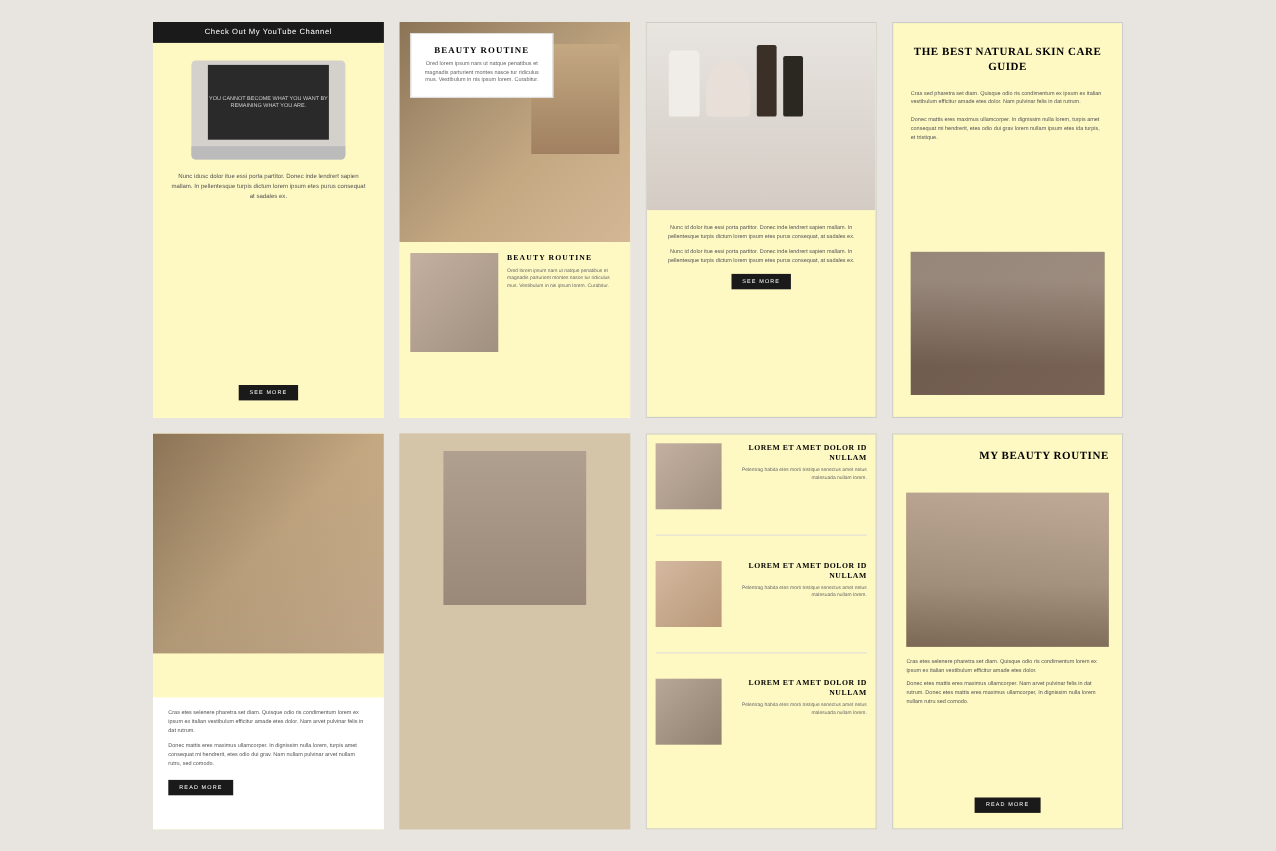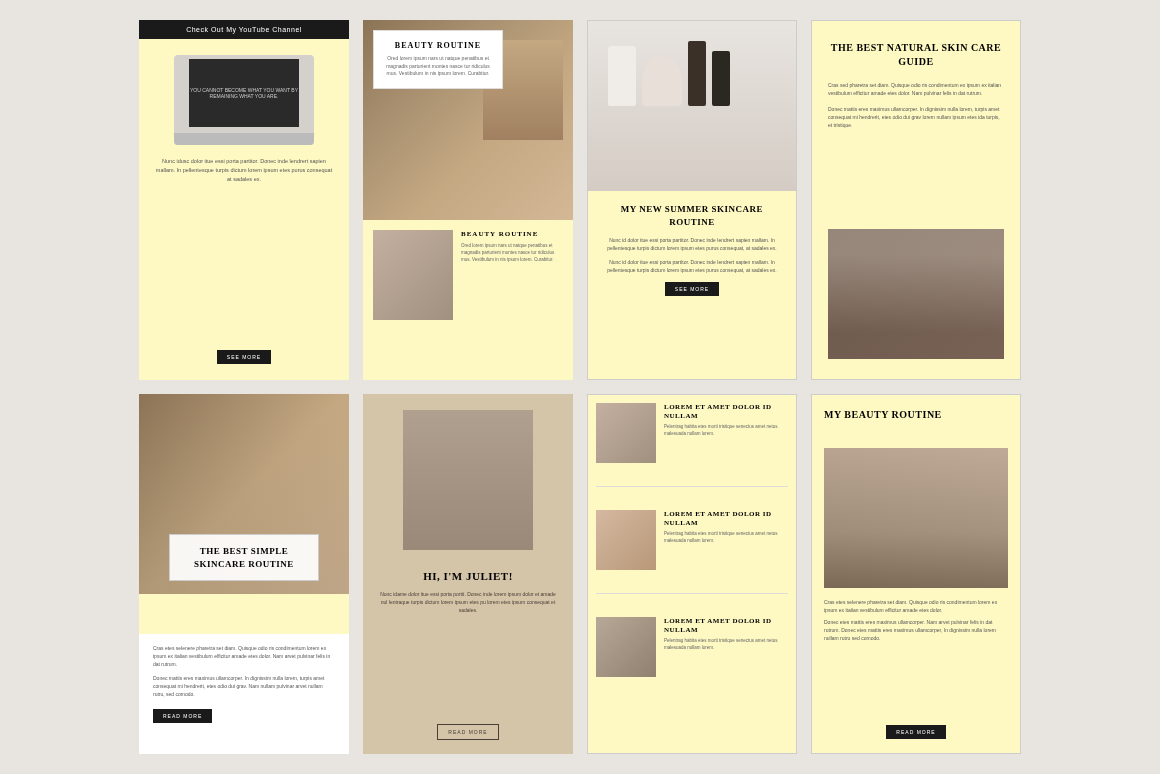--- a/index.html
+++ b/index.html
@@ -370,20 +370,21 @@
       background: transparent;
     }
 
     
     .card-7 {
       border: 1px solid #ccc;
       display: flex;
       flex-direction: column;
       padding: 8px;
       gap: 23px;
+      text-align: right;
     }
     .card-7 .list-item-row {
       display: flex;
       gap: 8px;
       align-items: flex-start;
     }
     .card-7 .list-photo {
       width: 60px;
       height: 60px;
       flex-shrink: 0;
@@ -417,21 +418,21 @@
     .card-8 {
       border: 1px solid #ccc;
       padding: 14px 12px;
       display: flex;
       flex-direction: column;
     }
     .card-8 h2 {
       font-size: 10px;
       letter-spacing: 0.5px;
       text-transform: uppercase;
-      text-align: left;
+      text-align: right;
       margin-bottom: 28px;
     }
     .card-8 .main-photo {
       width: 100%;
       height: 140px;
       background: linear-gradient(135deg, #8b7355 0%, #c4a882 100%);
       margin-bottom: 10px;
       position: relative;
     }
     .card-8 .photo-person {
@@ -497,59 +498,50 @@
   <div class="card card-3">
     <div class="top-photo">
       <div class="bottles">
         <div class="bottle1"></div>
         <div class="bottle2"></div>
         <div class="bottle3"></div>
         <div class="bottle4"></div>
       </div>
     </div>
     <div class="bottom-content">
-      <h2>My New Summer Skincare Routine</h2>
       <p>Nunc id dolor itue essi porta partitor. Donec inde lendrert sapien mallam. In pellentesque turpis dictum lorem ipsum etes purus consequat, at sadales ex.</p>
       <p>Nunc id dolor itue essi porta partitor. Donec inde lendrert sapien mallam. In pellentesque turpis dictum lorem ipsum etes purus consequat, at sadales ex.</p>
       <span class="btn-dark" style="margin-top:8px;">SEE MORE</span>
     </div>
   </div>
 
   <div class="card card-4">
     <h2>The Best Natural Skin Care Guide</h2>
     <p class="text-block">Cras sed pharetra set diam. Quisque odio ris condimentum ex ipsum ex italian vestibulum efficitur amade etes dolor. Nam pulvinar felis in dat rutrum.</p>
     <p class="text-block">Donec mattis eres maximus ullamcorper. In dignissim nulla lorem, turpis amet consequat mi hendrerit, etes odio dui grav lorem nullam ipsum etes ida turpis, et tristique.</p>
     <div class="portrait-photo">
       <div class="portrait-face"></div>
     </div>
   </div>
 
   <div class="card card-5">
     <div class="bg-photo">
       <div class="person-silhouette"></div>
     </div>
-    <div class="overlay-box">
-      <h2>The Best Simple Skincare Routine</h2>
-    </div>
     <div class="bottom-content">
       <p>Cras etes selenere pharetra set diam. Quisque odio ris condimentum lorem ex ipsum ex italian vestibulum efficitur amade etes dolor. Nam arvet pulvinar felis in dat rutrum.</p>
       <p>Donec mattis eres maximus ullamcorper. In dignissim nulla lorem, turpis amet consequat mi hendrerit, etes odio dui grav. Nam nullam pulvinar arvet nullam rutru, sed comodo.</p>
       <span class="btn-dark" style="margin-top:auto;">READ MORE</span>
     </div>
   </div>
 
   <div class="card card-6">
     <div style="position:relative; width:130px; height:140px; margin: 16px auto 0;">
       <div style="position:absolute; top:0; left:0; right:0; bottom:0; background: linear-gradient(180deg, #b0a090 0%, #9a8878 100%);"></div>
       <div style="position:absolute; top:-6px; left:-6px; right:-6px; bottom:-6px; border: 6px solid rgba(212,196,168,0.6);"></div>
-    </div>
-    <div class="content">
-      <h2>Hi, I'm Juliet!</h2>
-      <p>Nunc idame dolor itue essi porta portti. Donec inde lorem ipsum dolor et amade nul lentraque turpis dictum lorem ipsum etes pu lorem etes ipsum consequat et sadales.</p>
-      <span class="btn-outline">READ MORE</span>
     </div>
   </div>
 
   <div class="card card-7">
     <div class="list-item-row">
       <div class="list-photo"></div>
       <div class="list-text">
         <h3>Lorem Et Amet Dolor Id Nullam</h3>
         <p>Pelentrag habita etes morti tristique senectus amet netus malesuada nullam lorem.</p>
       </div>

